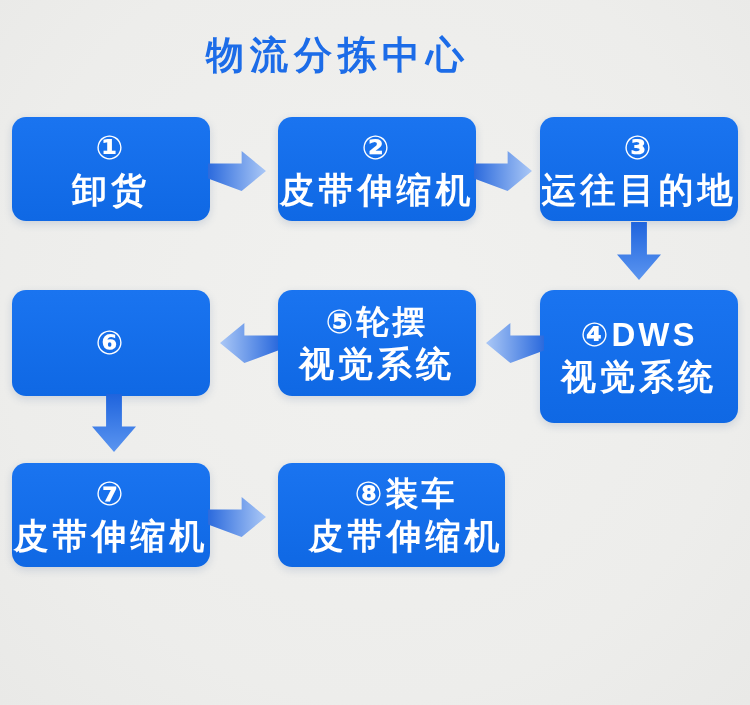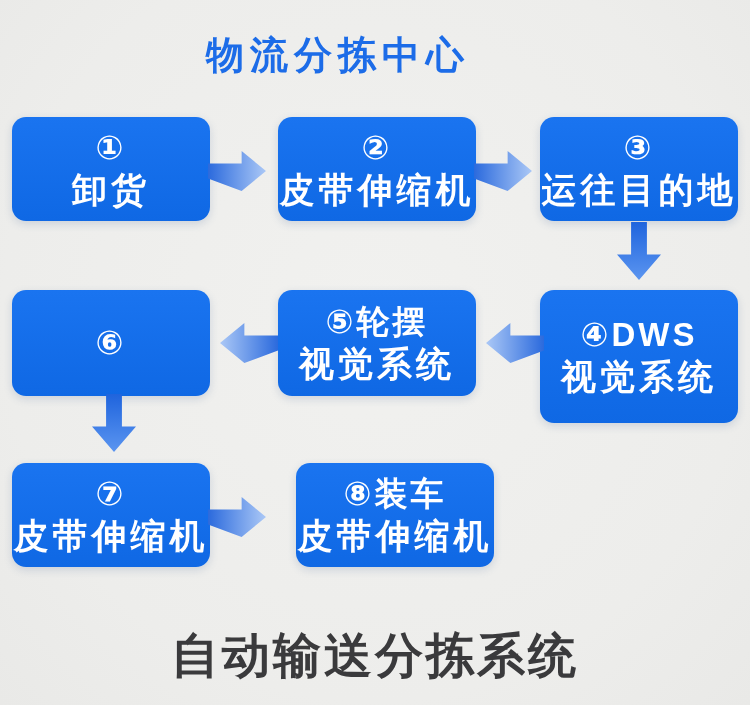--- a/index.html
+++ b/index.html
@@ -50,21 +50,21 @@
   }
   .node .l1{font-size:33px;font-weight:700;letter-spacing:3px;}
   .node .l2{font-size:35px;font-weight:700;letter-spacing:4px;}
   .n1{left:12px;top:117px;}
   .n2{left:278px;top:117px;}
   .n3{left:540px;top:117px;}
   .n4{left:540px;top:290px;height:133px;}
   .n5{left:278px;top:290px;height:106px;}
   .n6{left:12px;top:290px;height:106px;}
   .n7{left:12px;top:463px;}
-  .n8{left:296px;top:463px;}
+  .n8{left:278px;top:463px;padding-left:29px;}
   .arrow{position:absolute;}
   .arrow.right{
     width:58px;height:40px;
     background:linear-gradient(90deg,#2b6add 0%,#abc8f6 100%);
     clip-path:polygon(0 31%,58% 31%,58% 0,100% 50%,58% 100%,0 69%);
   }
   .arrow.left{
     width:58px;height:40px;
     background:linear-gradient(270deg,#2b6add 0%,#abc8f6 100%);
     clip-path:polygon(100% 31%,42% 31%,42% 0,0 50%,42% 100%,100% 69%);
@@ -139,15 +139,14 @@
 
     <div class="arrow right a78"></div>
 
     <div class="node n8">
       <div class="l1">⑧装车</div>
       <div class="l2">皮带伸缩机</div>
     </div>
 
   </div>
 
-  <h2 class="bottom-title">自动输送分拣系统</h2>
 
 </div>
 
 </body></html>

